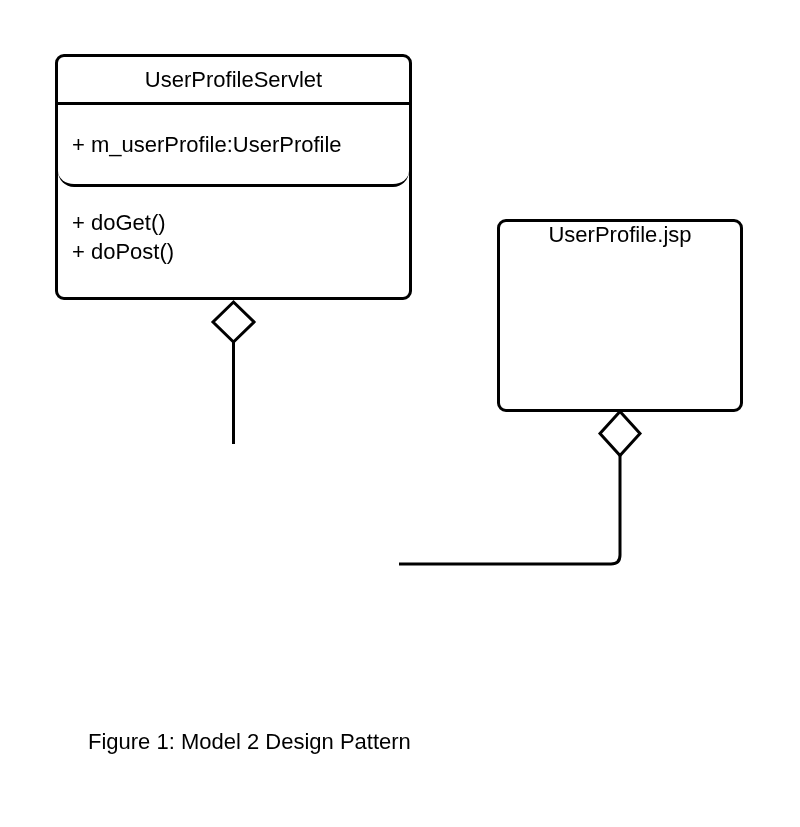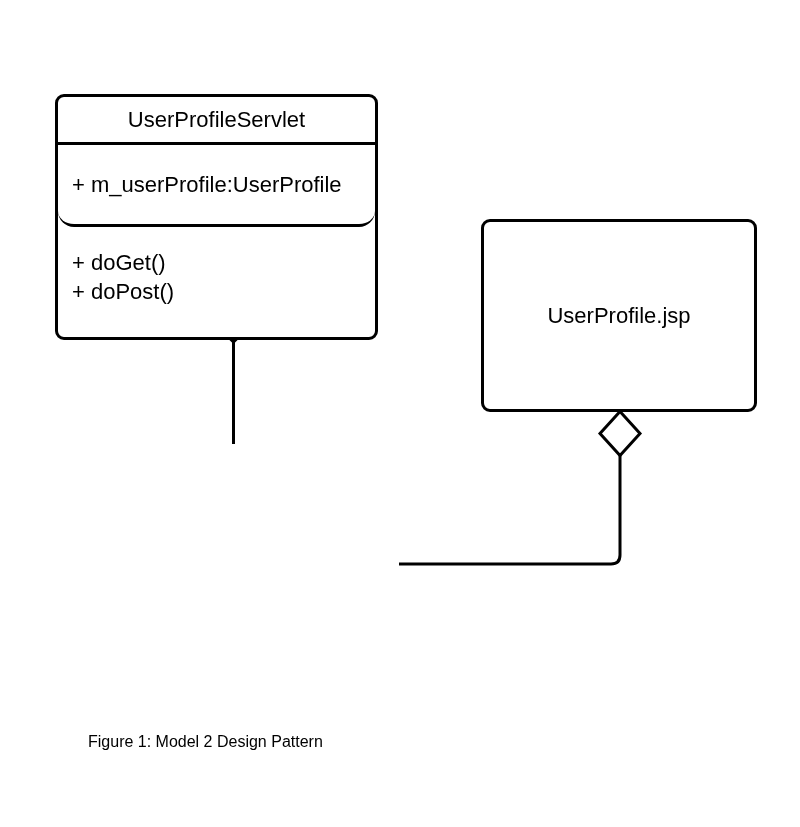--- a/index.html
+++ b/index.html
@@ -49,41 +49,40 @@
     flex: 0 0 auto;
     line-height: 29px;
     border-radius: 16px;
   }
   .uml-methods {
     flex: 1 1 auto;
     padding-left: 14px;
     padding-top: 21px;
     line-height: 29px;
   }
-  #box-servlet { left: 55px; top: 54px; width: 323px; height: 246px; margin-top: 40px; }
+  #box-servlet { left: 55px; top: 54px; width: 357px; height: 246px; }
   #box-servlet .uml-title { height: 45px; }
   #box-servlet .uml-attrs { height: 79px; }
 
   #box-userprofile { left: 68px; top: 442px; width: 332px; height: 246px; }
   #box-userprofile .uml-title { height: 44px; }
   #box-userprofile .uml-attrs { height: 64px; }
 
   #box-jsp {
-    left: 481px; top: 219px; width: 276px; height: 193px;
+    left: 497px; top: 219px; width: 246px; height: 193px;
     align-items: center;
-    justify-content: center;
   }
   .uml-node-label {
     text-align: center;
   }
   .caption {
     position: absolute;
     left: 88px;
     top: 729px;
-    font-size: 16px;
+    font-size: 22px;
     line-height: 26px;
     white-space: nowrap;
   }
 </style>
 </head>
 <body>
 
 <div class="canvas">
 
   <svg class="connector-layer" viewBox="0 0 800 827" xmlns="http://www.w3.org/2000/svg">

